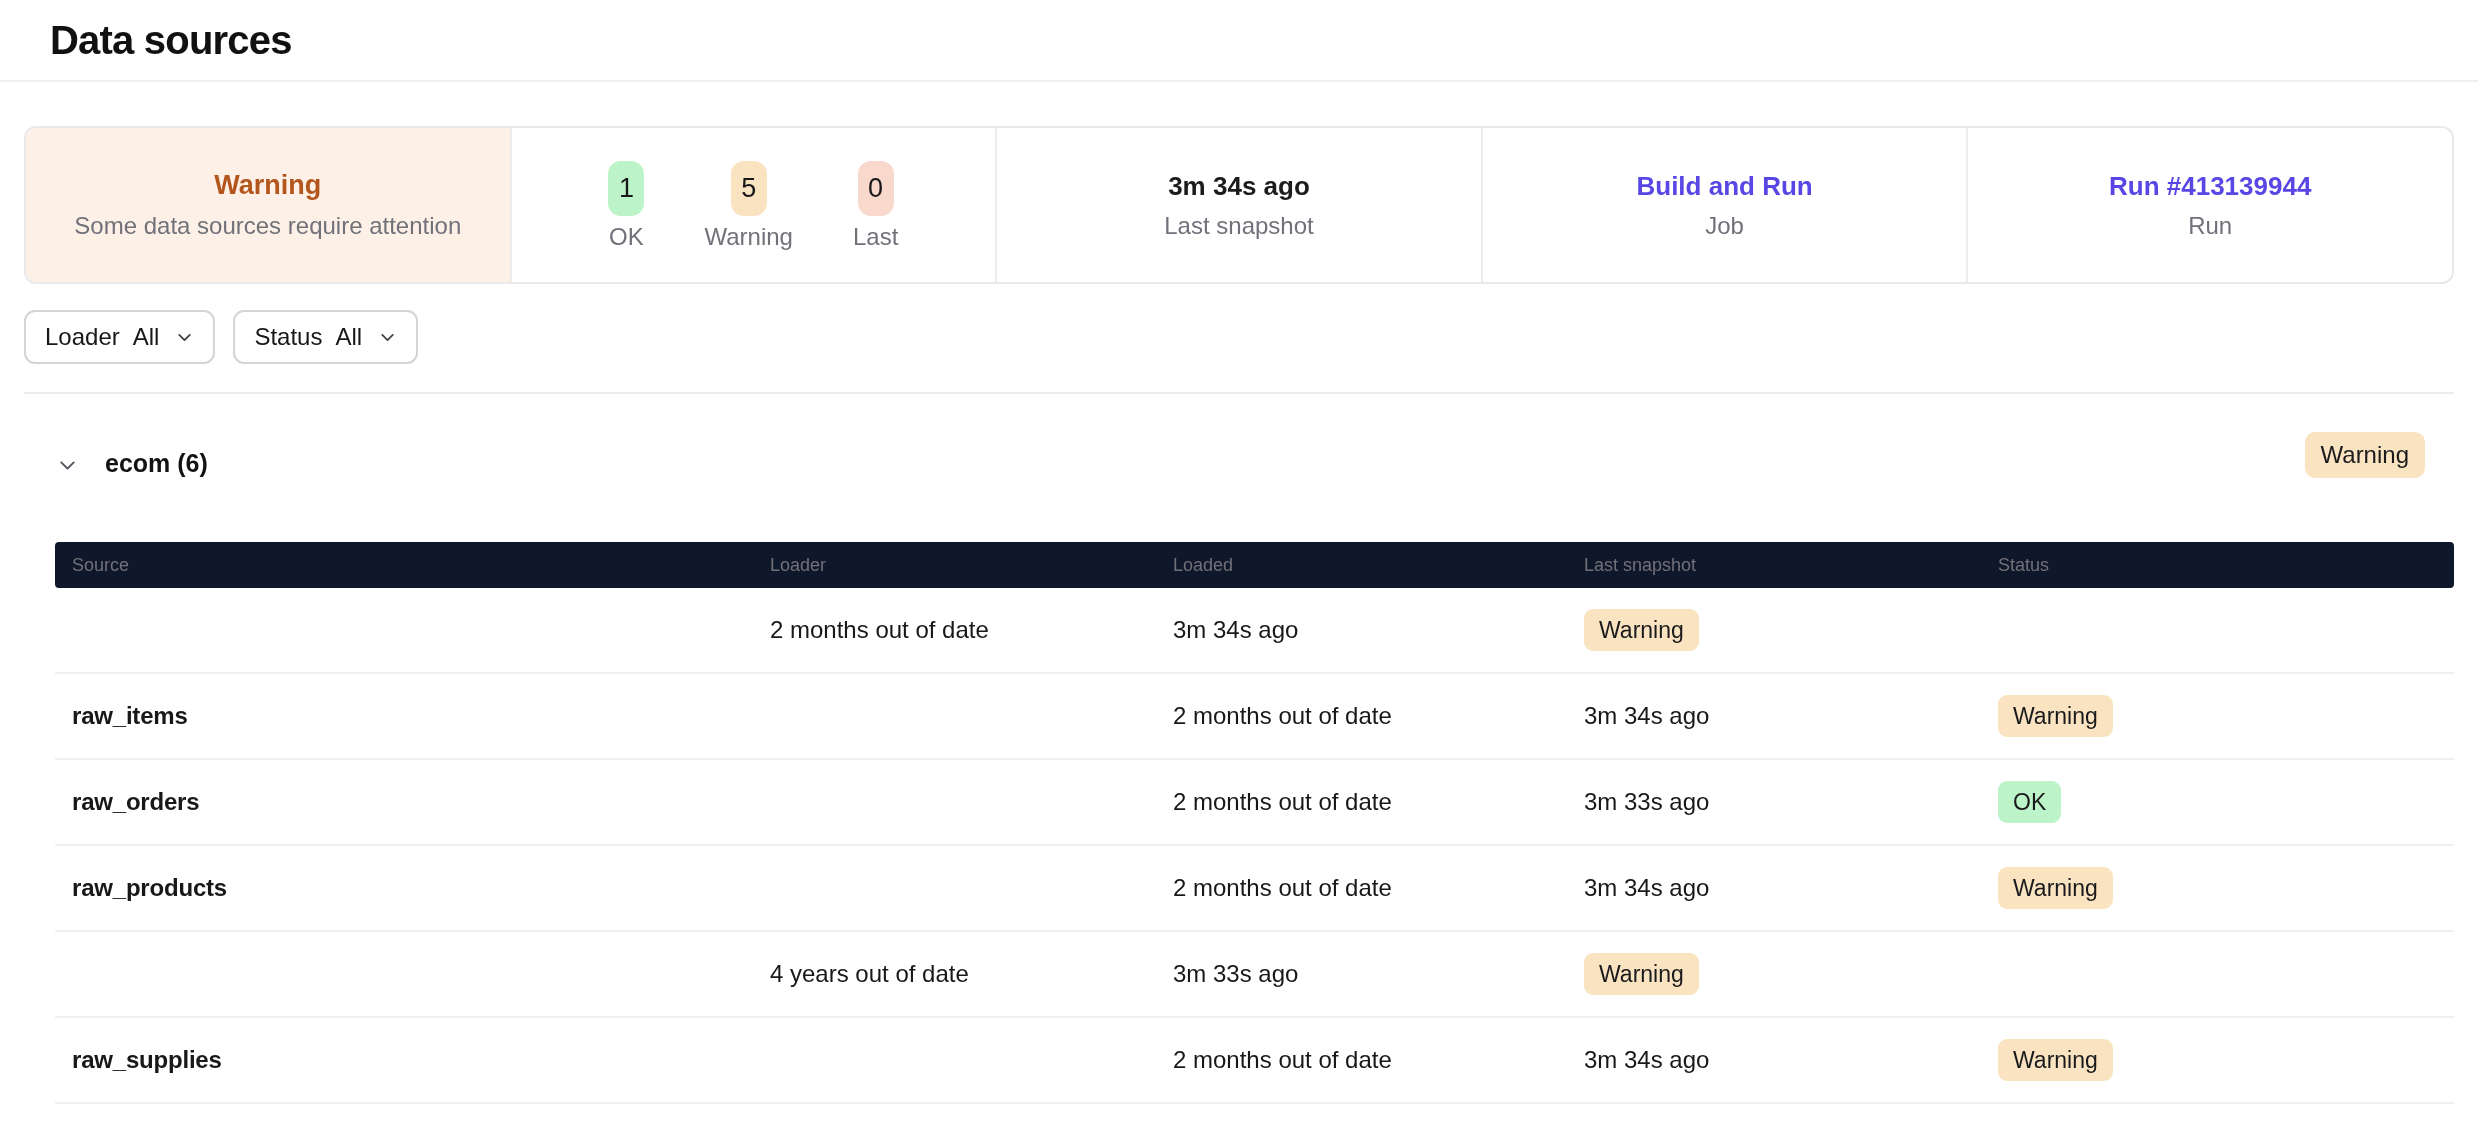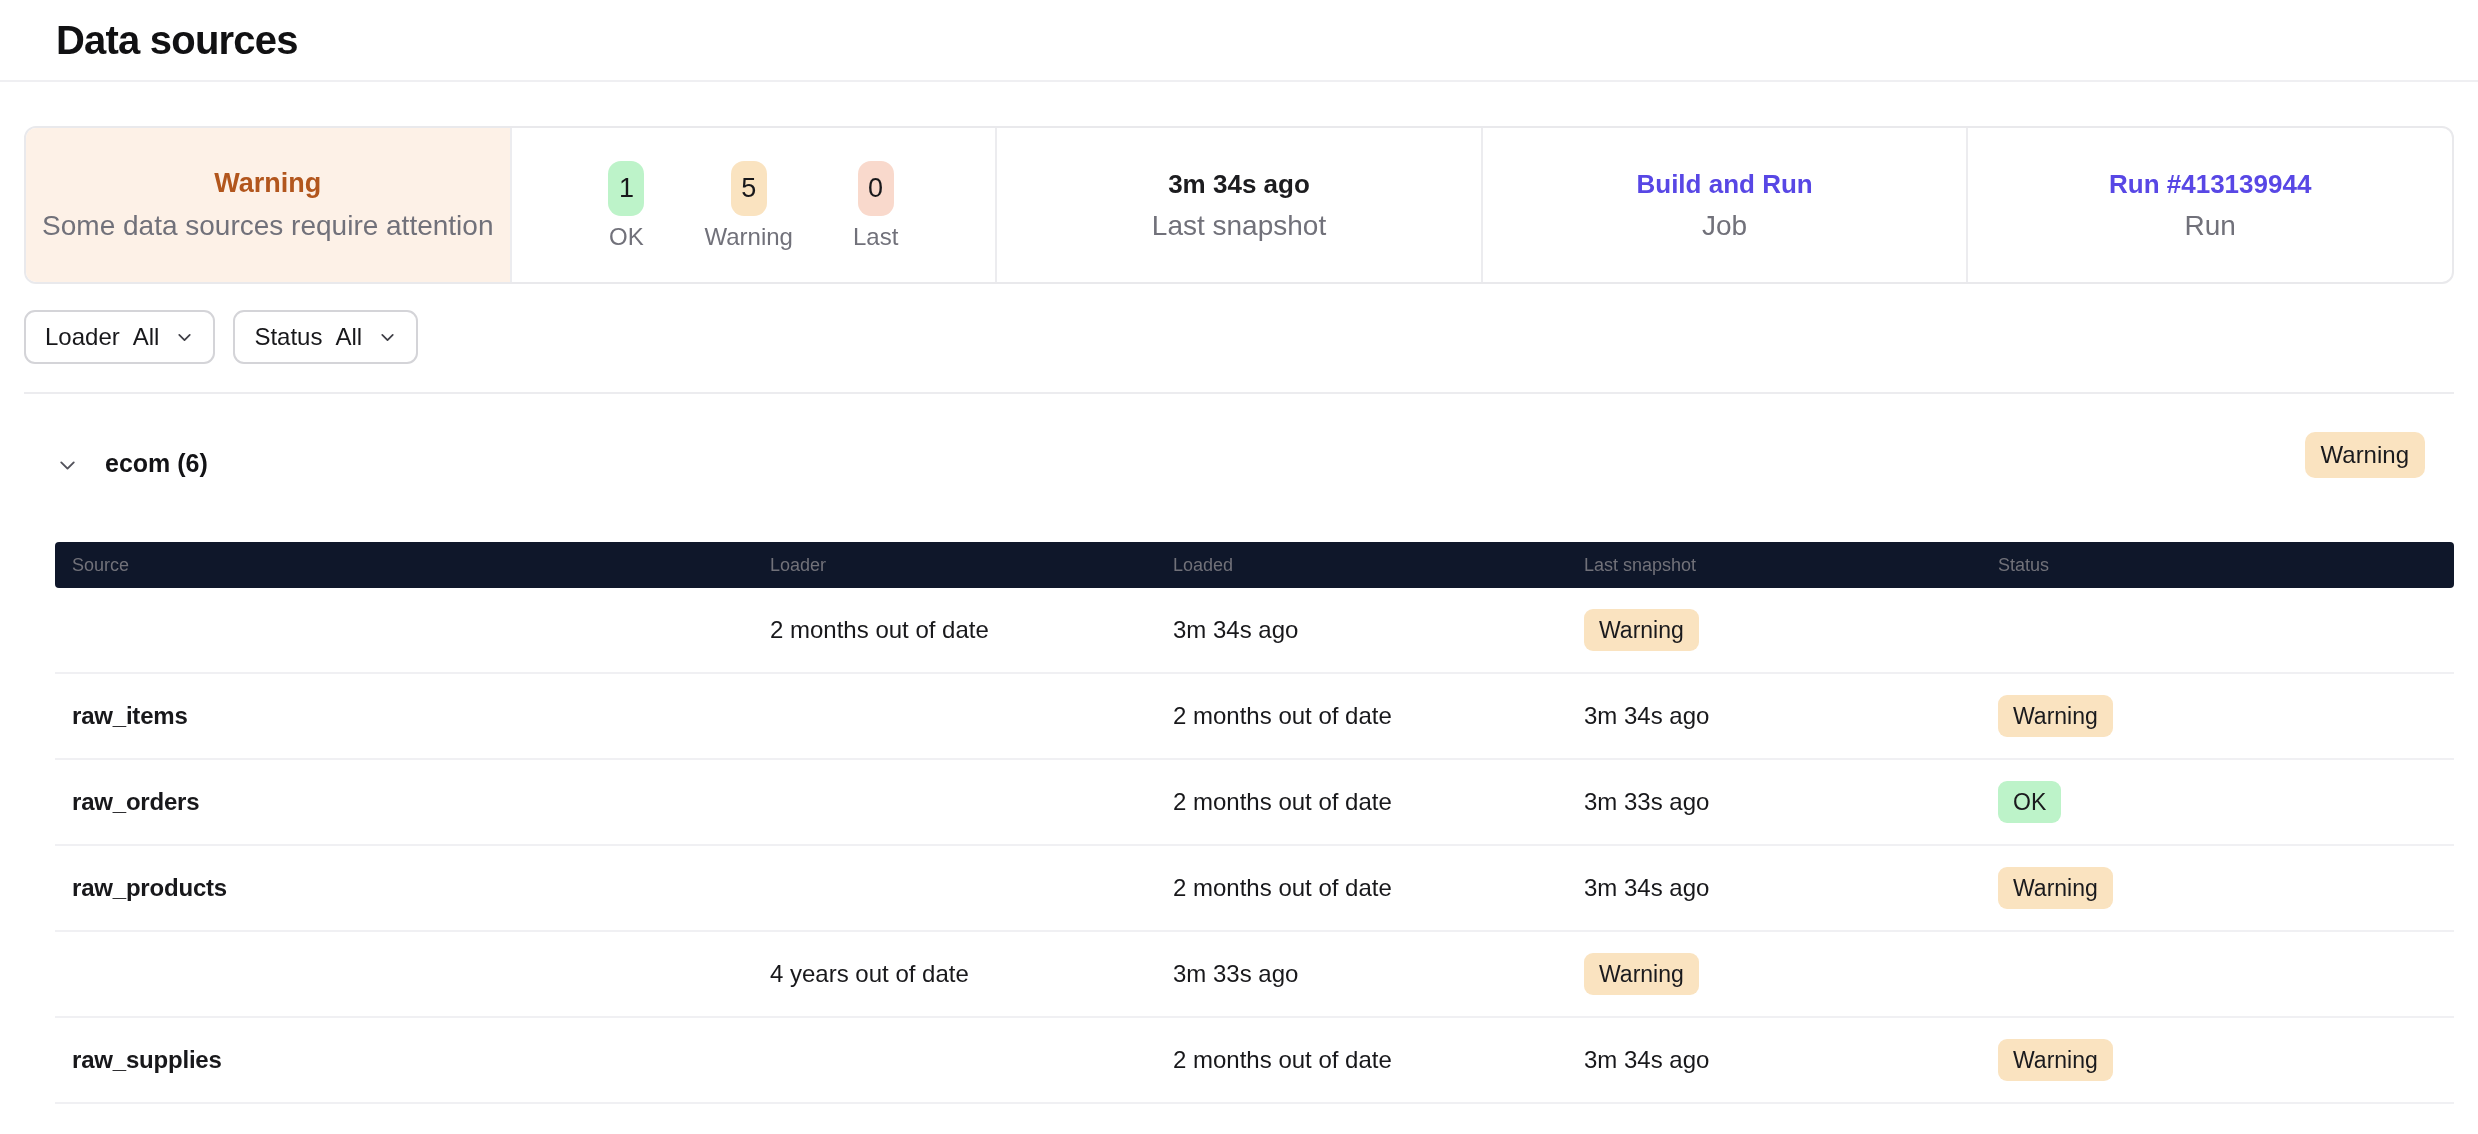--- a/index.html
+++ b/index.html
@@ -14,21 +14,21 @@
   }
 
   
   .page-header {
     height: 82px;
     border-bottom: 2px solid #efeff2;
     display: flex; align-items: center;
     padding: 0 44px;
   }
   .page-title {
-    margin: 12px;
+    margin: 6px;
     font-size: 40px; font-weight: 700;
     letter-spacing: -0.8px;
     color: #111113;
   }
 
   .content { padding: 0 24px; }
 
   
   .summary-bar {
     margin-top: 44px;
@@ -43,21 +43,21 @@
     flex: 1;
     display: flex; flex-direction: column;
     align-items: center; justify-content: center;
     gap: 15px;
     border-left: 2px solid #ececef;
     min-width: 0;
   }
   .summary-cell:first-child { border-left: none; }
   .card-title { font-size: 27px; font-weight: 700; line-height: 1; }
   .card-title.dark { color: #1c1c1f; font-weight: 600; font-size: 26px; }
-  .card-sub { font-size: 28px; color: #71717a; line-height: 1; }
+  .card-sub { font-size: 24px; color: #71717a; line-height: 1; }
   .link { text-decoration: none; cursor: pointer; font-size: 26px; font-weight: 700; text-align: right; }
 
   .stats-cell { flex-direction: row; gap: 60px; }
   .stat { display: flex; flex-direction: column; align-items: center; gap: 9px; }
   .stat-badge {
     min-width: 36px; height: 55px; padding: 0 9px;
     border-radius: 13px;
     display: flex; align-items: center; justify-content: center;
     font-size: 27px; font-weight: 500; color: #18181b;
   }

